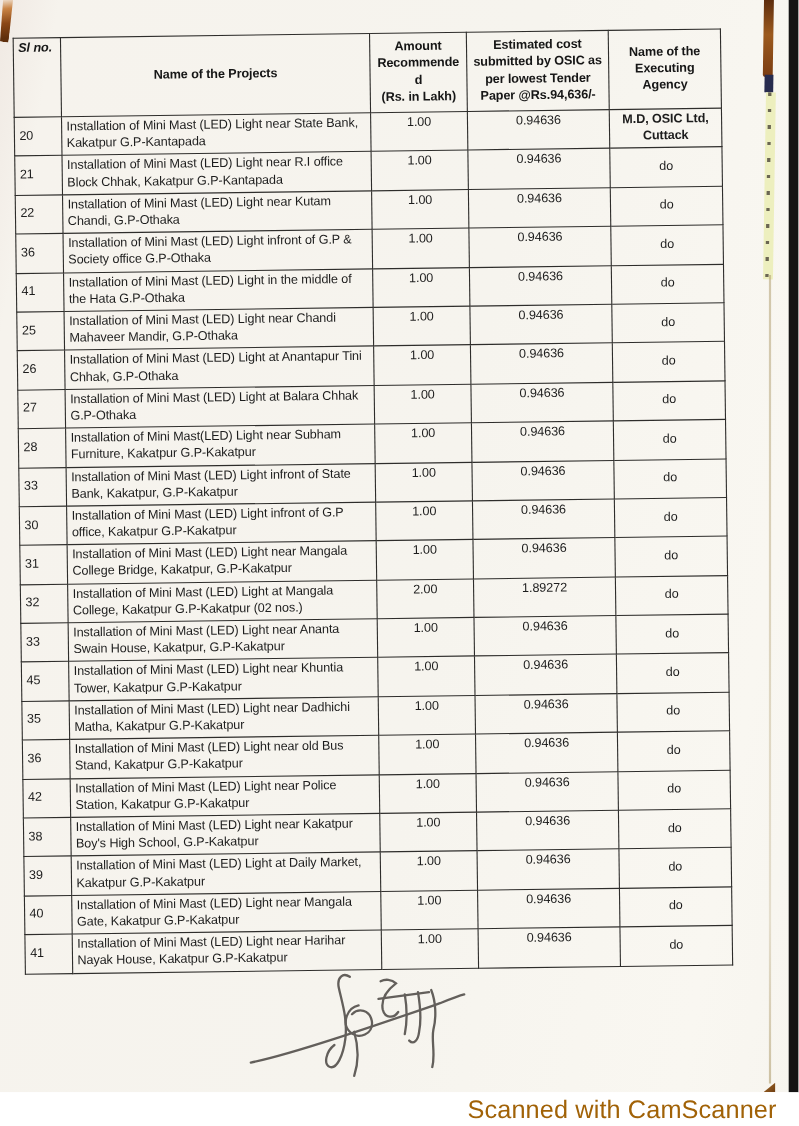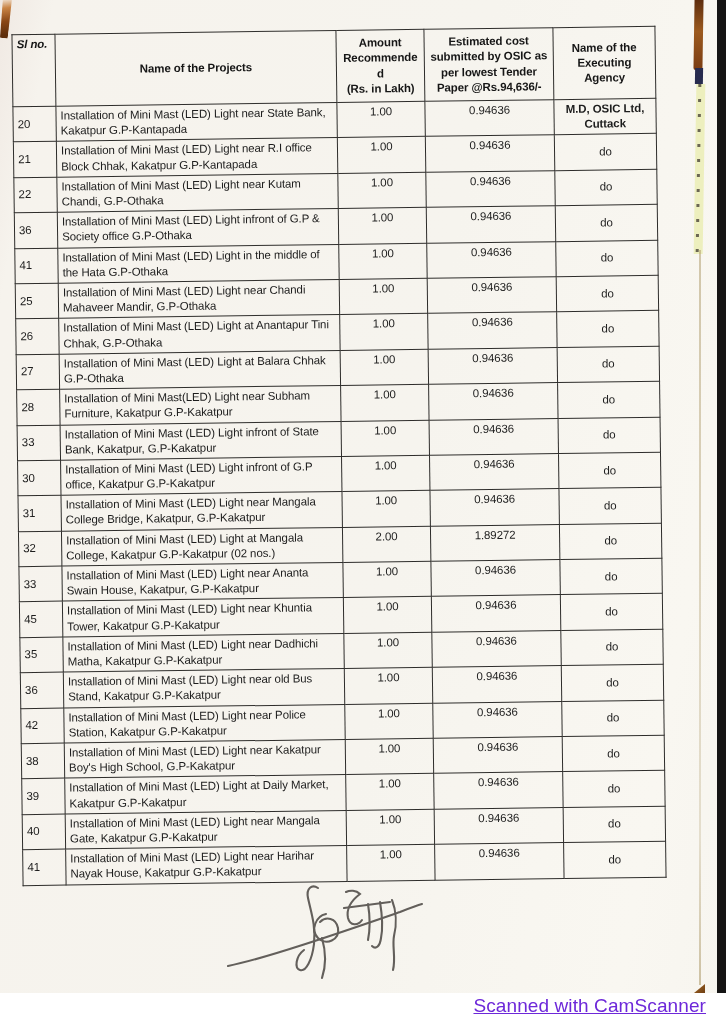--- a/index.html
+++ b/index.html
@@ -85,21 +85,21 @@
   tbody tr{height:35.4px;}
   
   .signature{position:absolute;left:222px;top:874px;width:215px;height:112px;}
   .signature svg{width:100%;height:100%;}
   
   .bottom-bar{
     position:absolute;left:0;top:993px;width:726px;height:31px;background:#ffffff;
   }
   .scan-label{
     position:absolute;right:20px;top:2px;
-    font-size:19px;color:#6d28d9;font-weight:normal;letter-spacing:0.1px;text-decoration:underline;
+    font-size:23px;color:#a16207;font-weight:normal;letter-spacing:0.1px;
   }
 </style>
 </head>
 <body>
 
 <div class="paper"></div>
 <div class="pencil-mark"></div>
 <div class="black-band"></div>
 
 <div class="strip">

